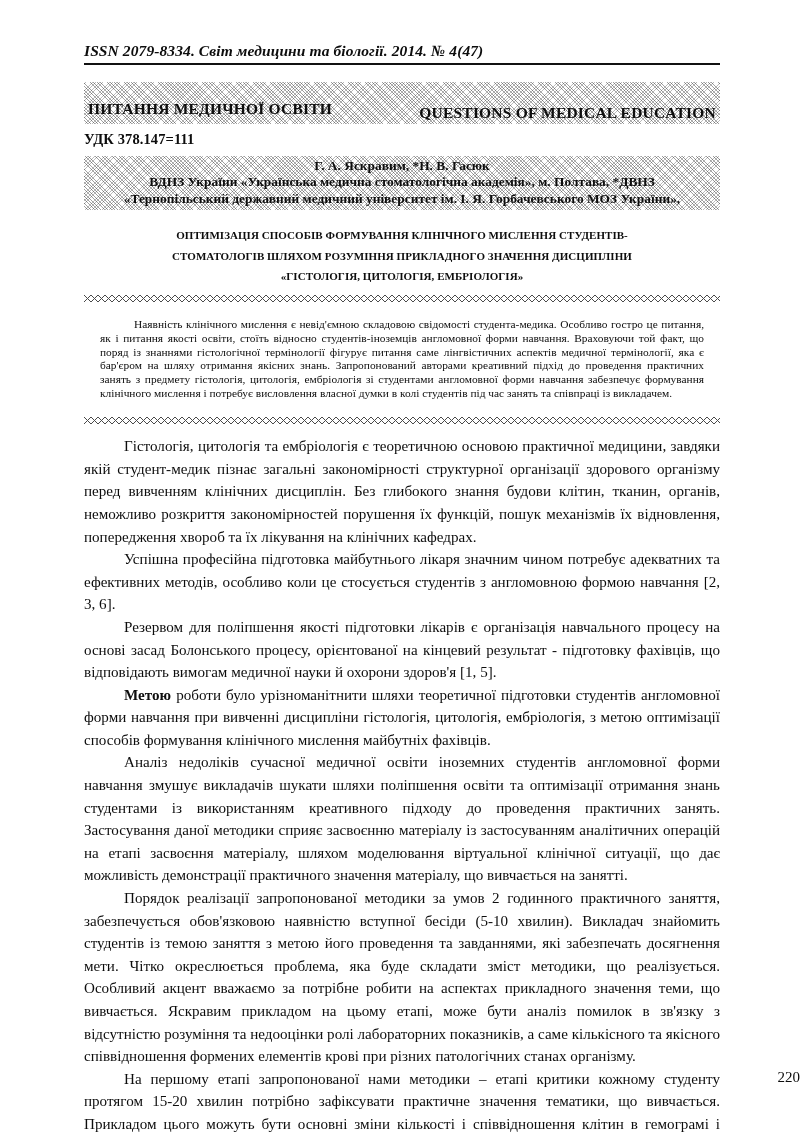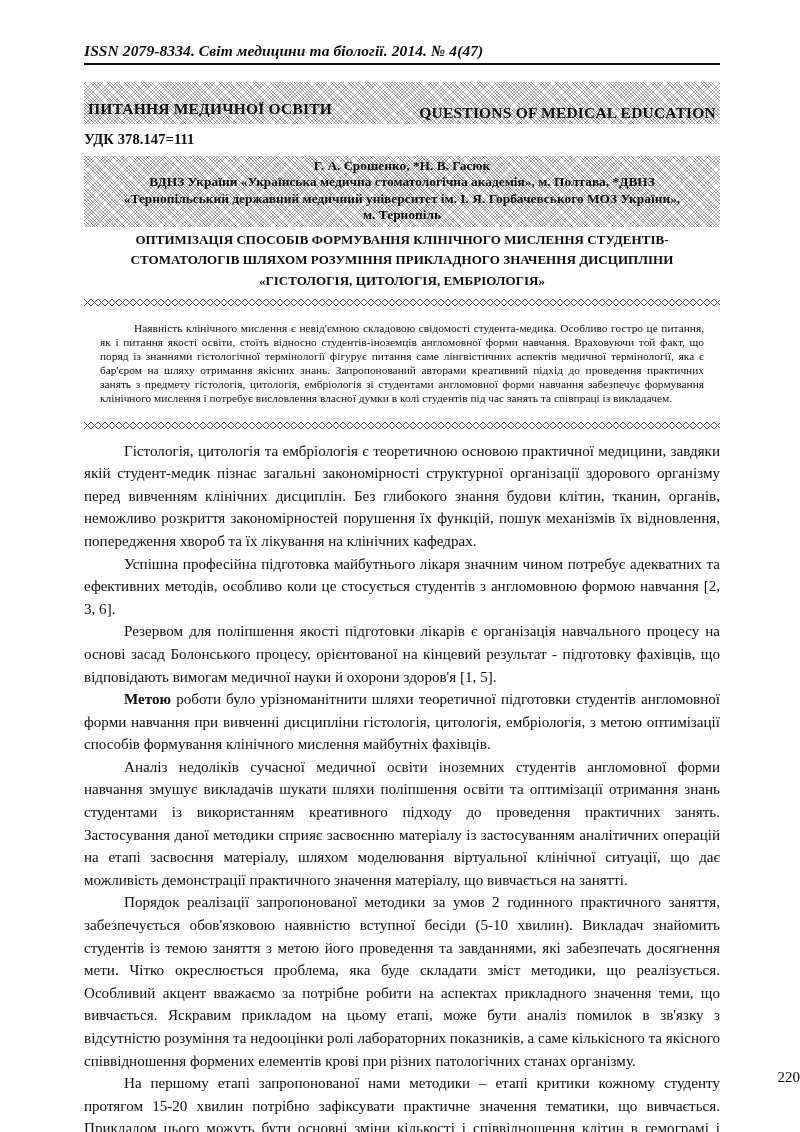--- a/index.html
+++ b/index.html
@@ -98,23 +98,23 @@
     text-align: center;
     font-size: 13.4px;
     font-weight: bold;
     line-height: 16.4px;
     box-sizing: border-box;
   }
   .authors-banner .line { white-space: normal; }
 
   
   .article-title {
-    margin-top: 3px;
+    margin-top: 15px;
     text-align: center;
-    font-size: 13px;
+    font-size: 11px;
     font-weight: bold;
     line-height: 20.5px;
     letter-spacing: 0.05px;
   }
 
   
   .zigzag {
     height: 7px;
     margin: 8px 0 2px 0;
     background-repeat: repeat-x;
@@ -168,24 +168,23 @@
   <div class="rule-double"></div>
 
   <div class="section-banner hatch">
     <div class="ua">ПИТАННЯ МЕДИЧНОЇ ОСВІТИ</div>
     <div class="en">QUESTIONS OF MEDICAL EDUCATION</div>
   </div>
 
   <div class="udc">УДК 378.147=111</div>
 
   <div class="authors-banner hatch">
-    <div class="line">Г. А. Єрошенко, *Н. В. Гасюк</div>
+    <div class="line">Г. А. Яскравим, *Н. В. Гасюк</div>
     <div class="line">ВДНЗ України «Українська медична стоматологічна академія», м. Полтава, *ДВНЗ</div>
     <div class="line">«Тернопільський державний медичний університет ім. І. Я. Горбачевського МОЗ України»,</div>
-    <div class="line">м. Тернопіль</div>
   </div>
 
   <div class="article-title">
     <div>ОПТИМІЗАЦІЯ СПОСОБІВ ФОРМУВАННЯ КЛІНІЧНОГО МИСЛЕННЯ СТУДЕНТІВ-</div>
     <div>СТОМАТОЛОГІВ ШЛЯХОМ РОЗУМІННЯ ПРИКЛАДНОГО ЗНАЧЕННЯ ДИСЦИПЛІНИ</div>
     <div>«ГІСТОЛОГІЯ, ЦИТОЛОГІЯ, ЕМБРІОЛОГІЯ»</div>
   </div>
 
   <div class="zigzag"></div>
 

